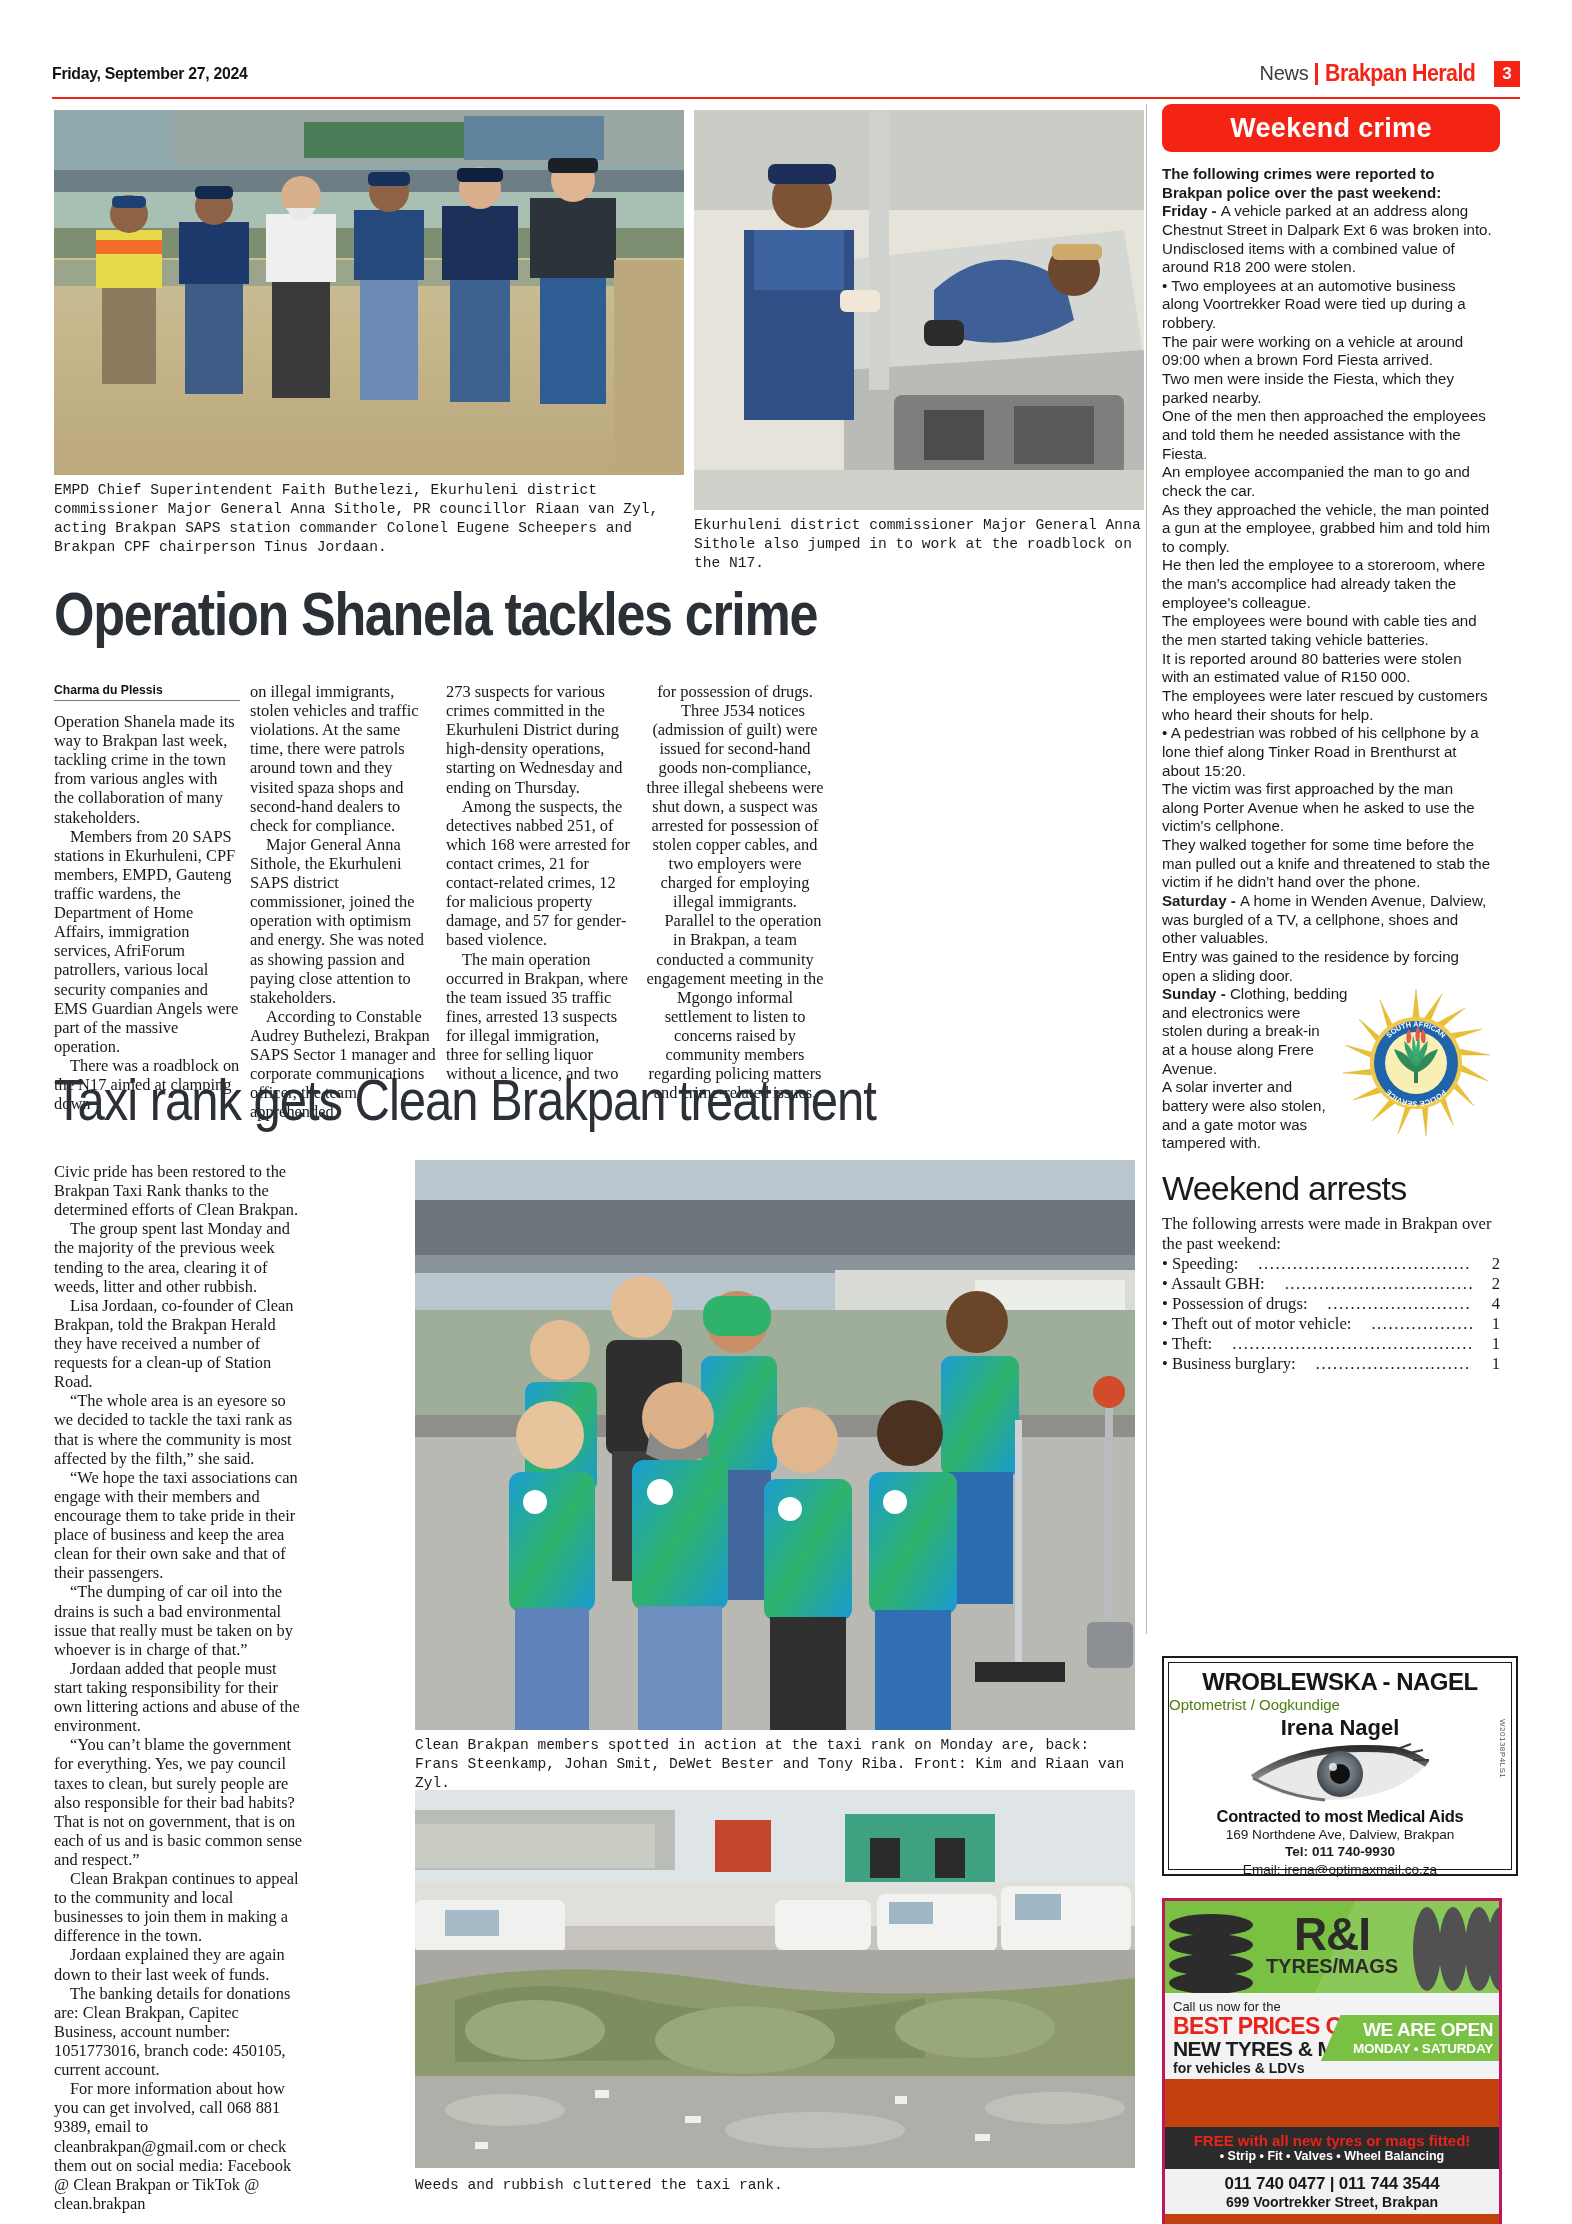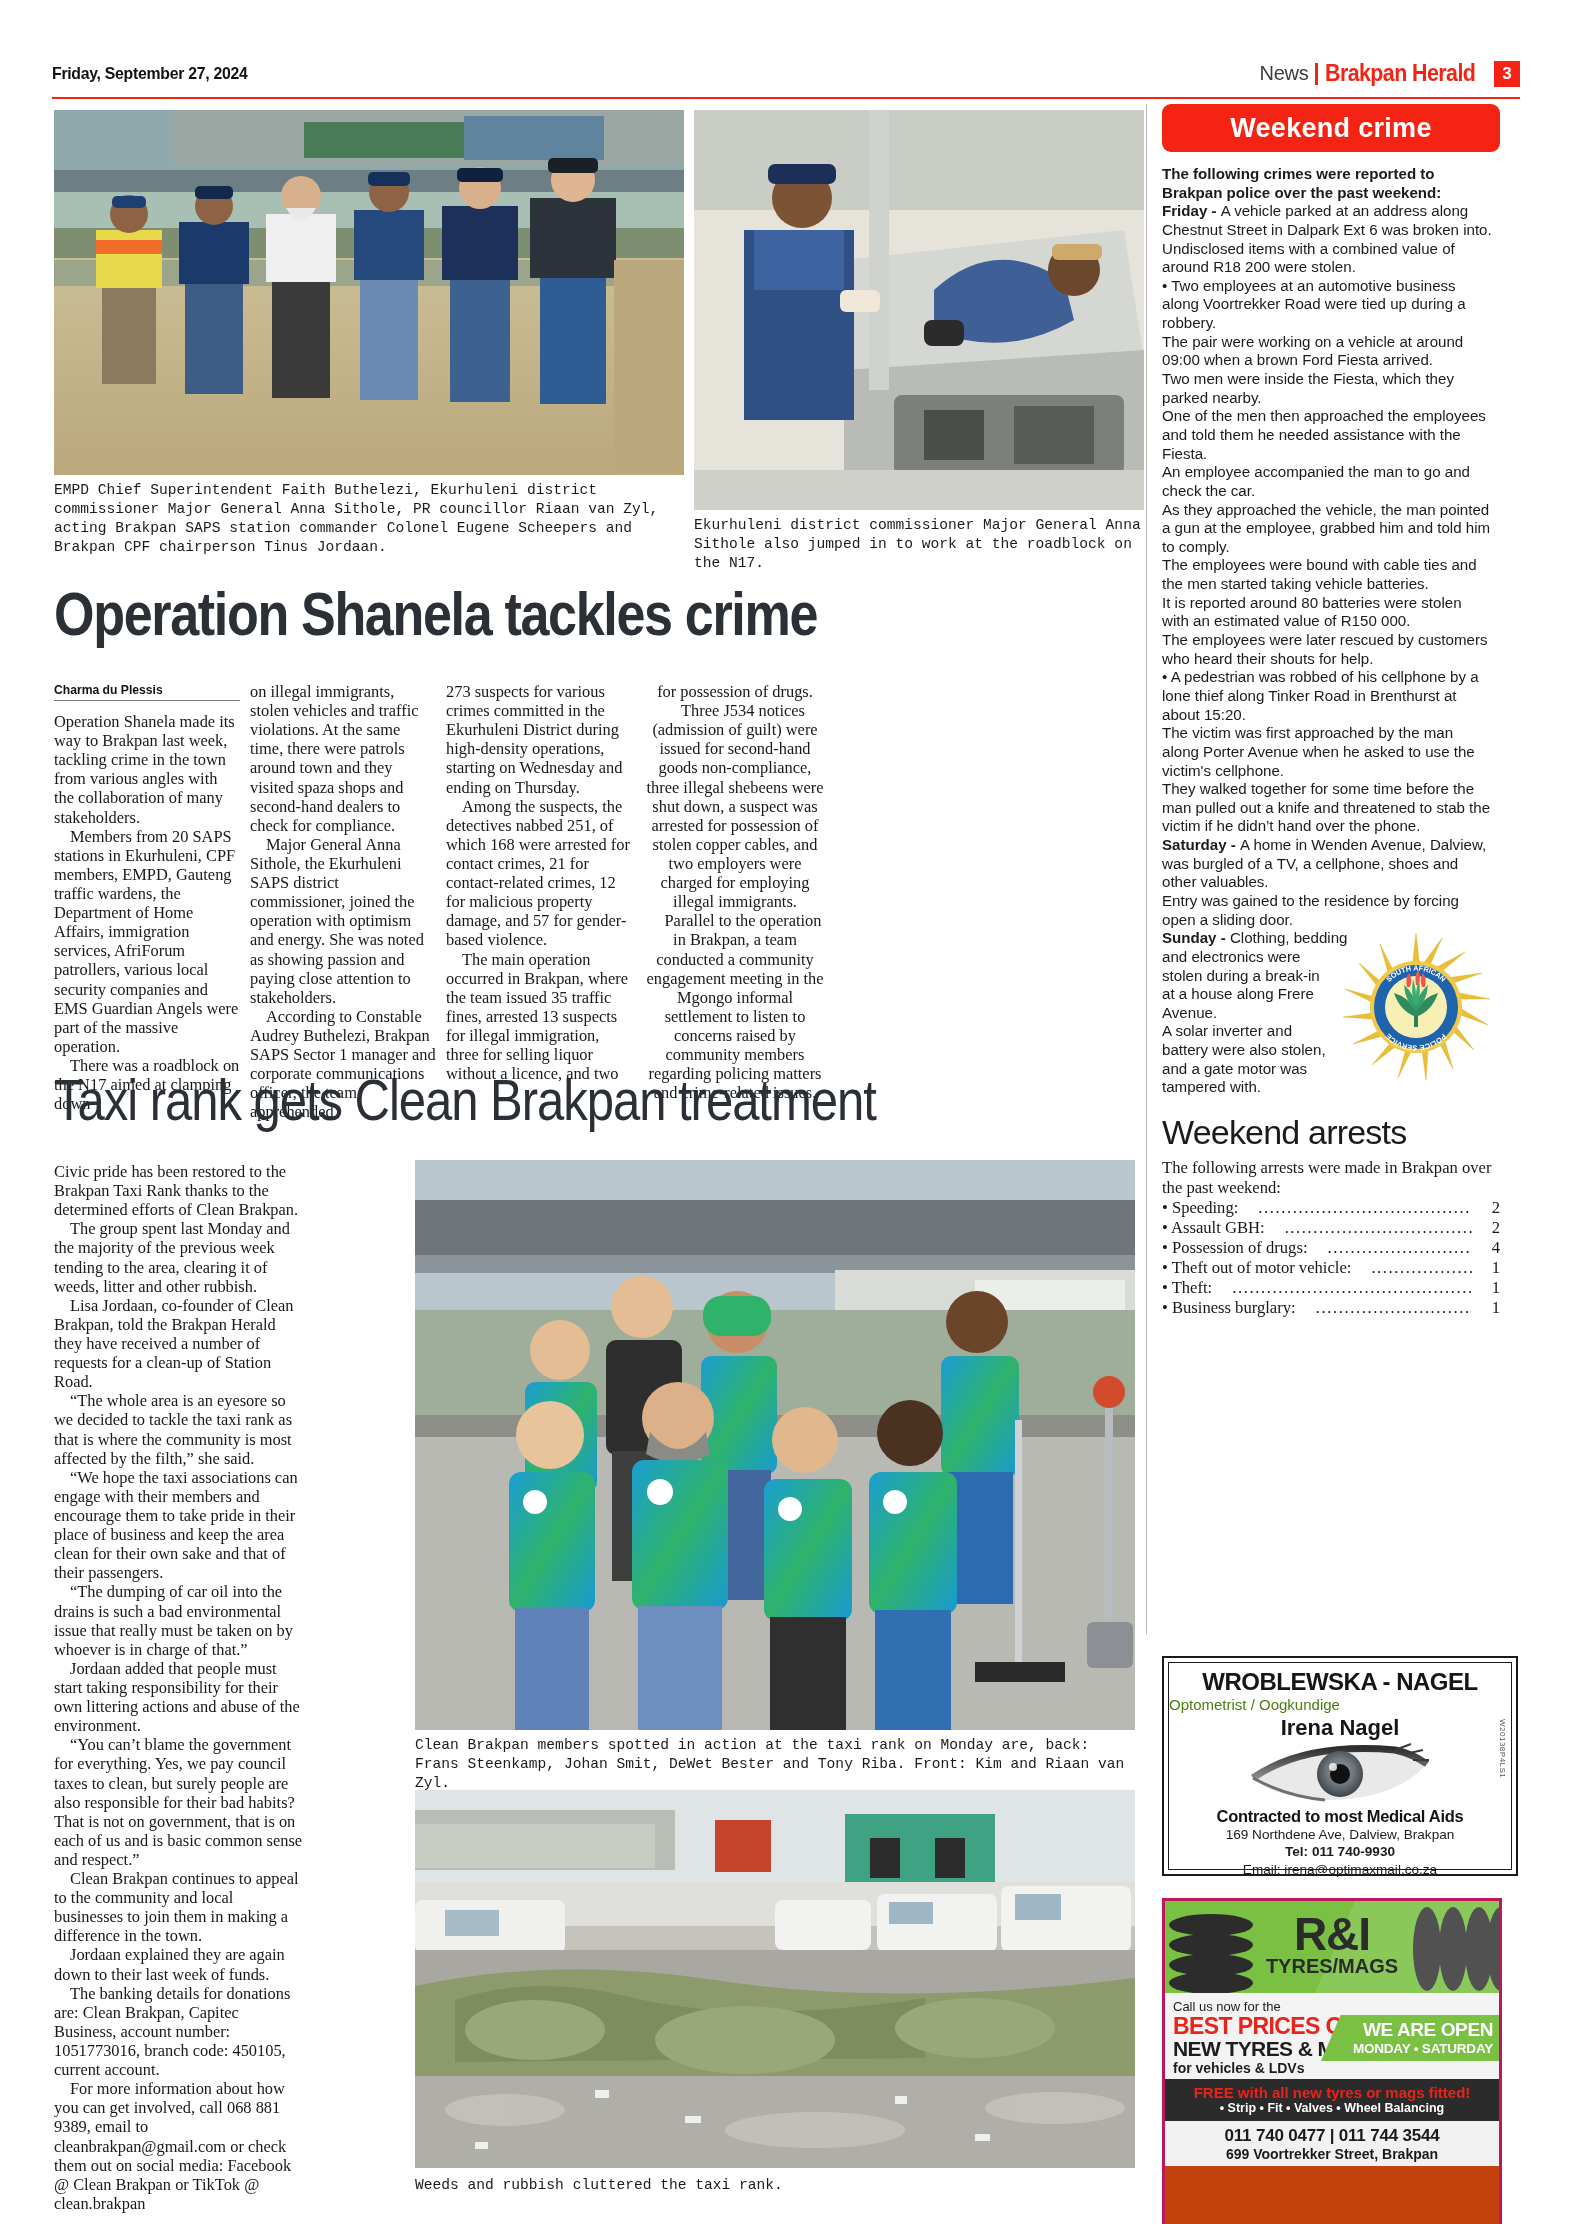--- a/index.html
+++ b/index.html
@@ -102,21 +102,21 @@
                  color:#2b2b2b; letter-spacing:0px; }
   .ty-mid { position:relative; padding:6px 8px 4px; background:#f3f3f3; height:86px; }
   .ty-call { font-family:"Liberation Sans", sans-serif; font-weight:normal; font-size:13px; color:#1d1d1d; }
   .ty-best { font-family:"Liberation Sans", sans-serif; font-weight:bold; font-size:23px; color:#e8231a; letter-spacing:-0.6px; line-height:1.05;}
   .ty-new  { font-family:"Liberation Sans", sans-serif; font-weight:bold; font-size:21px; color:#1d1d1d; letter-spacing:-0.6px; line-height:1.05;}
   .ty-veh  { font-family:"Liberation Sans", sans-serif; font-weight:bold; font-size:14px; color:#1d1d1d; }
   .ty-open { position:absolute; right:0; top:22px; width:178px; background:#7ac143;
              clip-path:polygon(11% 0,100% 0,100% 100%,0 100%); padding:4px 6px 5px 20px; text-align:right; }
   .ty-open .o1 { font-family:"Liberation Sans", sans-serif; font-weight:bold; font-size:19px; color:#fff; letter-spacing:-0.4px; }
   .ty-open .o2 { font-family:"Liberation Sans", sans-serif; font-weight:bold; font-size:13.5px; color:#fff; letter-spacing:-0.2px; }
-  .ty-free { background:#2b2b2b; padding:5px 4px 6px; text-align:center; }
+  .ty-free { background:#2b2b2b; padding:5px 4px 6px; text-align:center;margin-top:48px; }
   .ty-free .f1 { font-family:"Liberation Sans", sans-serif; font-weight:bold; font-size:15px; color:#e8231a; }
   .ty-free .f2 { font-family:"Liberation Sans", sans-serif; font-weight:bold; font-size:12.5px; color:#fff; }
   .ty-foot { text-align:center; padding:5px 0 4px; background:#f1f1f1; }
   .ty-foot .p1 { font-family:"Liberation Sans", sans-serif; font-weight:bold; font-size:17px; color:#1a1a1a; letter-spacing:-0.2px;}
   .ty-foot .p2 { font-family:"Liberation Sans", sans-serif; font-weight:bold; font-size:14px; color:#1a1a1a; }
 </style>
 </head>
 <body>
 
 <div class="page">
@@ -415,20 +415,21 @@
       <b>The following crimes were reported to Brakpan police over the past weekend:</b>
 
       <span class="ln"><b>Friday - </b><span>A vehicle parked at an address along Chestnut Street in Dalpark Ext 6 was broken into.</span></span>
       <span class="ln">Undisclosed items with a combined value of around R18 200 were stolen.</span>
       <span class="ln">• Two employees at an automotive business along Voortrekker Road were tied up during a robbery.</span>
       <span class="ln">The pair were working on a vehicle at around 09:00 when a brown Ford Fiesta arrived.</span>
       <span class="ln">Two men were inside the Fiesta, which they parked nearby.</span>
       <span class="ln">One of the men then approached the employees and told them he needed assistance with the Fiesta.</span>
       <span class="ln">An employee accompanied the man to go and check the car.</span>
       <span class="ln">As they approached the vehicle, the man pointed a gun at the employee, grabbed him and told him to comply.</span>
+      <span class="ln">He then led the employee to a storeroom, where the man’s accomplice had already taken the employee's colleague.</span>
       <span class="ln">The employees were bound with cable ties and the men started taking vehicle batteries.</span>
       <span class="ln">It is reported around 80 batteries were stolen with an estimated value of R150 000.</span>
       <span class="ln">The employees were later rescued by customers who heard their shouts for help.</span>
       <span class="ln">• A pedestrian was robbed of his cellphone by a lone thief along Tinker Road in Brenthurst at about 15:20.</span>
       <span class="ln">The victim was first approached by the man along Porter Avenue when he asked to use the victim's cellphone.</span>
       <span class="ln">They walked together for some time before the man pulled out a knife and threatened to stab the victim if he didn’t hand over the phone.</span>
       <span class="ln"><b>Saturday - </b><span>A home in Wenden Avenue, Dalview, was burgled of a TV, a cellphone, shoes and other valuables.</span></span>
       <span class="ln">Entry was gained to the residence by forcing open a sliding door.</span>
 
       

